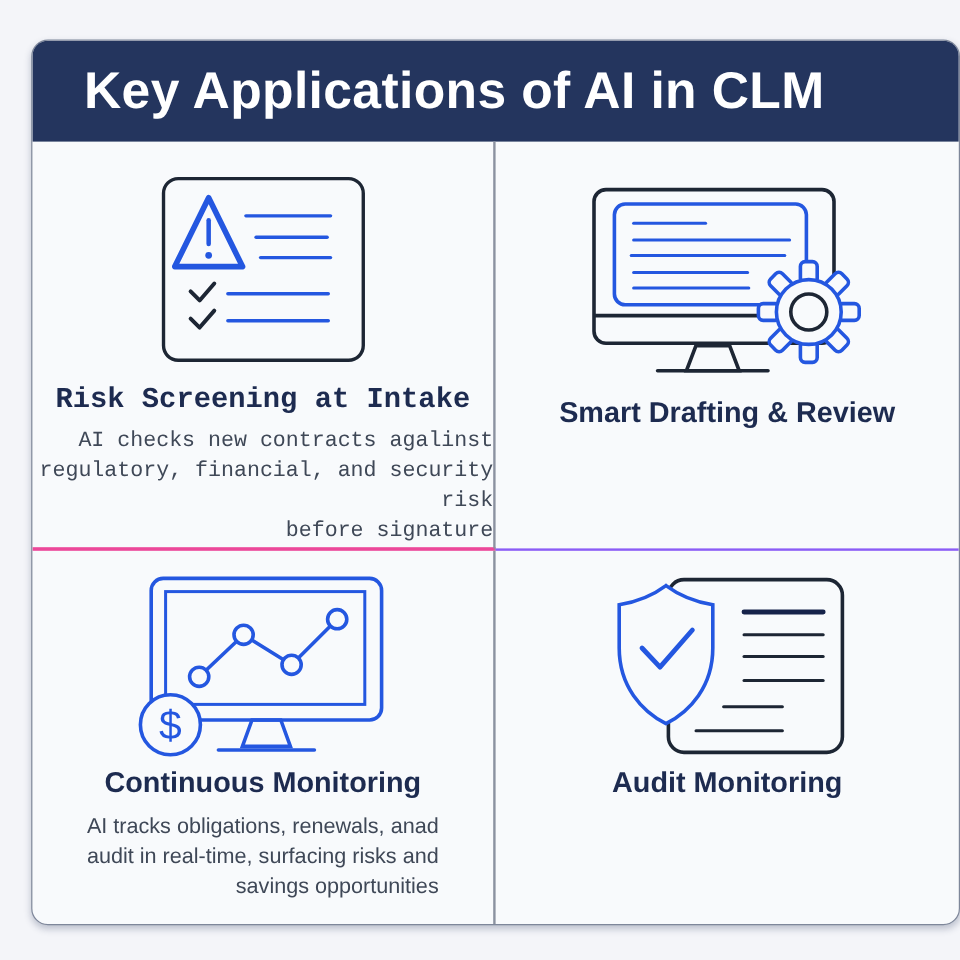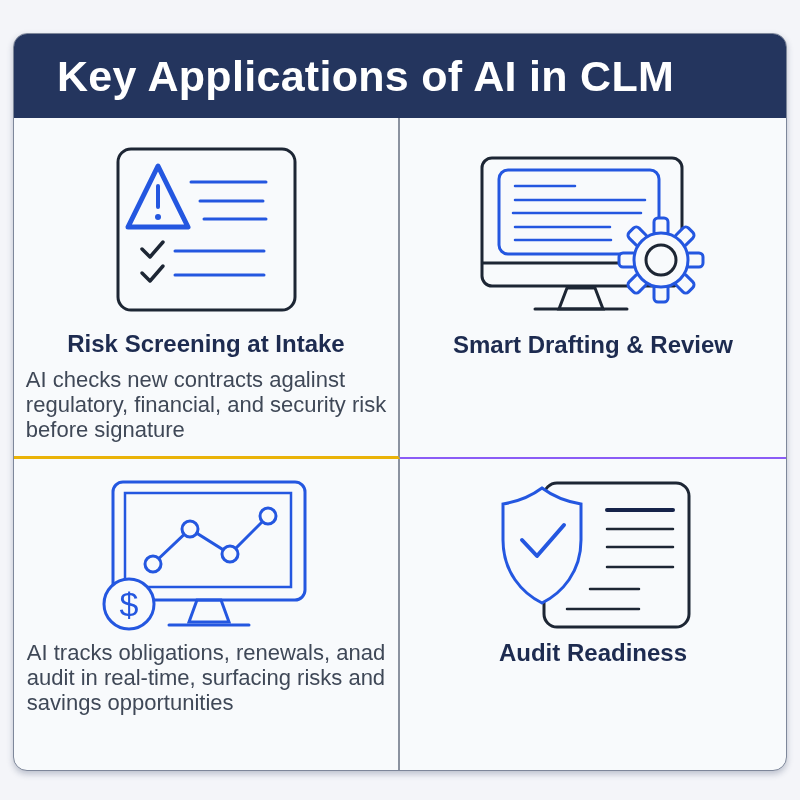--- a/index.html
+++ b/index.html
@@ -3,21 +3,21 @@
 <meta charset="utf-8">
 <style>
   html,body{margin:0;padding:0;}
   body{
     width:800px;height:800px;position:relative;
     background:#f4f5f9;
     font-family:"Liberation Sans", sans-serif;
     overflow:hidden;
   }
   .card{
-    position:absolute;left:13px;top:33px;width:774px;height:738px;
+    position:absolute;left:26px;top:33px;width:774px;height:738px;
     background:#f8fafc;
     border:1px solid #7e879a;
     border-radius:14px;
     box-shadow:0 3px 6px rgba(40,55,90,.28);
     overflow:hidden;
     box-sizing:border-box;
   }
   .header{
     height:84px;
     background:#24355e;
@@ -33,30 +33,30 @@
     display:grid;
     grid-template-columns:1fr 1fr;
     grid-template-rows:341px 1fr;
     height:calc(100% - 84px);
   }
   .quad{
     display:flex;flex-direction:column;align-items:center;
     box-sizing:border-box;
     overflow:hidden;
   }
-  .q-tl{border-right:2px solid #8b92a0;border-bottom:3px solid #eab308;}
+  .q-tl{border-right:2px solid #8b92a0;border-bottom:3px solid #ec4899;font-family:Liberation Mono, monospace;}
   .q-tr{border-bottom:2px solid #8b5cf6;}
   .q-bl{border-right:2px solid #8b92a0;}
   .q-title{
     font-size:24px;font-weight:bold;color:#1d2b50;
     text-align:center;white-space:nowrap;
   }
   .q-desc{
-    font-size:22px;color:#3f4857;line-height:25px;
-    text-align:left;white-space:pre-line;
+    font-size:18px;color:#3f4857;line-height:25px;
+    text-align:right;white-space:pre-line;
     margin-top:9px;
   }
   .icon{display:block;}
   .q-tl .icon{margin-top:28px;}
   .q-tr .icon{margin-top:30px;}
   .q-bl .icon{margin-top:20px;}
   .q-br .icon{margin-top:20px;}
   .q-tl .q-title{margin-top:16px;}
   .q-tr .q-title{margin-top:15px;}
   .q-bl .q-title{margin-top:8px;}
@@ -130,36 +130,37 @@
         <path d="M52,85 L89,50 L129,75 L167,37" fill="none" stroke="#2457e0" stroke-width="3"></path>
         <circle cx="52" cy="85" r="8" fill="#f8fafc" stroke="#2457e0" stroke-width="3"></circle>
         <circle cx="89" cy="50" r="8" fill="#f8fafc" stroke="#2457e0" stroke-width="3"></circle>
         <circle cx="129" cy="75" r="8" fill="#f8fafc" stroke="#2457e0" stroke-width="3"></circle>
         <circle cx="167" cy="37" r="8" fill="#f8fafc" stroke="#2457e0" stroke-width="3"></circle>
         <g>
           <circle cx="28" cy="125" r="25" fill="#f8fafc" stroke="#2457e0" stroke-width="3"></circle>
           <text x="28" y="137" text-anchor="middle" font-size="34" fill="#2457e0" font-family="Liberation Sans, sans-serif">$</text>
         </g>
       </svg>
+      <div class="q-title">Continuous Monitoring</div>
       <div class="q-desc">AI tracks obligations, renewals, anad
 audit in real-time, surfacing risks and
 savings opportunities</div>
     </div>
 
     <div class="quad q-br">
       <svg class="icon" width="205" height="152" viewBox="0 0 205 152">
         <rect x="53" y="4" width="145" height="144" rx="13" fill="none" stroke="#1d2634" stroke-width="3"></rect>
         <line x1="116" y1="31" x2="182" y2="31" stroke="#16234a" stroke-width="4" stroke-linecap="round"></line>
         <line x1="116" y1="50" x2="182" y2="50" stroke="#1d2634" stroke-width="2.5" stroke-linecap="round"></line>
         <line x1="116" y1="68" x2="182" y2="68" stroke="#1d2634" stroke-width="2.5" stroke-linecap="round"></line>
         <line x1="116" y1="88" x2="182" y2="88" stroke="#1d2634" stroke-width="2.5" stroke-linecap="round"></line>
         <line x1="99" y1="110" x2="148" y2="110" stroke="#1d2634" stroke-width="2.5" stroke-linecap="round"></line>
         <line x1="76" y1="130" x2="148" y2="130" stroke="#1d2634" stroke-width="2.5" stroke-linecap="round"></line>
         <g>
           <path d="M51,9 C39,18 24,23 12,25 L12,61 C12,93 31,114 51,124 C71,114 90,93 90,61 L90,25 C78,23 63,18 51,9 Z" fill="#f8fafc" stroke="#2457e0" stroke-width="3"></path>
           <path d="M31,61 L46,77 L73,46" fill="none" stroke="#2457e0" stroke-width="4" stroke-linecap="round" stroke-linejoin="round"></path>
         </g>
       </svg>
-      <div class="q-title">Audit Readiness</div>
+      <div class="q-title">Audit Monitoring</div>
     </div>
 
   </div>
 </div>
 
 </body></html>

